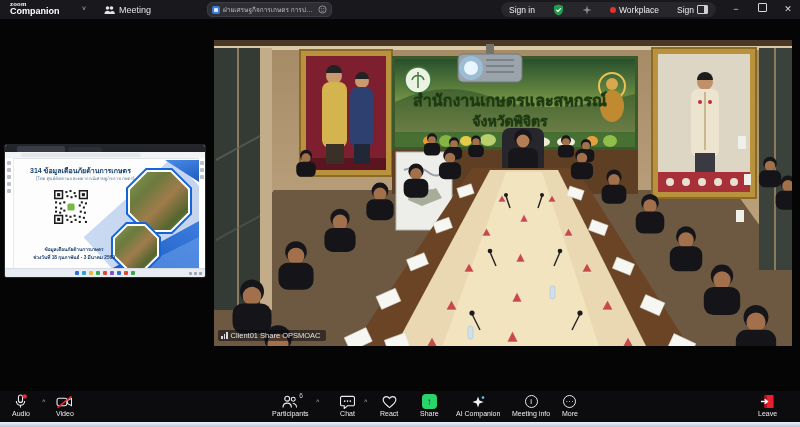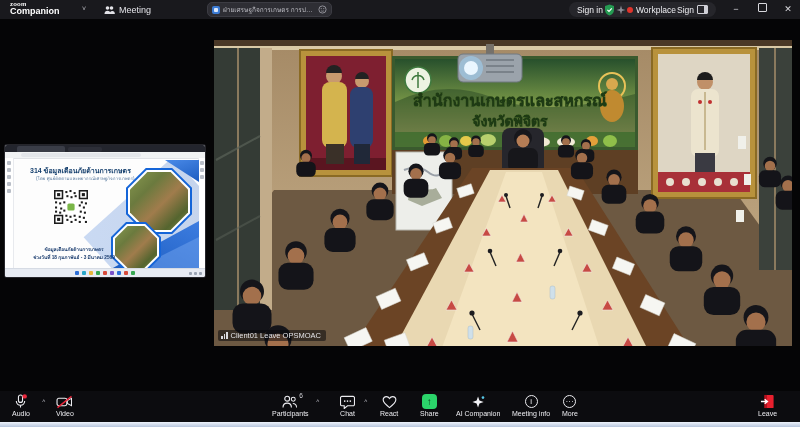--- a/index.html
+++ b/index.html
@@ -11,21 +11,21 @@
   .logo .z{display:block;font-size:6px;font-weight:bold;letter-spacing:.2px;}
   .logo .w{display:block;font-size:9px;font-weight:bold;margin-top:0px;}
   .chev-dn{position:absolute;left:82px;top:5px;color:#b5b5bb;font-size:7px;}
   .mt-tab{position:absolute;left:104px;top:0;height:19px;display:flex;align-items:center;gap:4px;color:#e3e3e8;font-size:9px;}
   .doc-tab{position:absolute;left:207px;top:2px;width:125px;height:15px;background:#2e2e34;border:1px solid #3c3c43;
            border-radius:5px;display:flex;align-items:center;gap:3px;padding:0 4px;box-sizing:border-box;}
   .doc-tab .dicon{width:8px;height:8px;border-radius:2px;background:#3b7bd4;flex:0 0 auto;position:relative;}
   .doc-tab .dicon::after{content:"";position:absolute;left:2px;top:2px;width:4px;height:4px;border-radius:1px;background:#dce8fa;}
   .doc-tab .dtitle{flex:1;font-size:6.5px;color:#bcbcc3;white-space:nowrap;overflow:hidden;text-overflow:ellipsis;}
   .tb-right{position:absolute;right:0;top:0;height:19px;display:flex;align-items:center;}
-  .tb-pill{display:flex;align-items:center;height:15px;background:#26262b;border-radius:8px;padding:0 8px;gap:1px;}
+  .tb-pill{display:flex;align-items:center;height:15px;background:#26262b;border-radius:8px;padding:0 8px;gap:18px;}
   .signin{color:#f0f0f3;font-size:8.5px;}
   .rec{display:flex;align-items:center;gap:3px;color:#ededf1;font-size:8.5px;}
   .rec-dot{width:6px;height:6px;border-radius:50%;background:#e0342c;}
   .view{display:flex;align-items:center;gap:3px;color:#ededf1;font-size:8.5px;}
   .view-ic{width:9px;height:7px;border:1px solid #cfcfd6;border-radius:1px;position:relative;}
   .view-ic::after{content:"";position:absolute;right:0;top:0;width:3px;height:100%;background:#cfcfd6;}
   .winbtns{display:flex;align-items:center;margin-left:14px;margin-right:6px;gap:14px;color:#d8d8dd;}
   .winbtn{font-size:9px;line-height:19px;text-align:center;width:12px;}
   .maxbox{width:7px;height:7px;border:1px solid #d8d8dd;border-radius:1px;}
   
@@ -478,21 +478,21 @@
         <ellipse cx="560" cy="350" rx="70" ry="30" fill="#0c0c10"></ellipse>
       </g>
     </svg>
 
     <div class="wm">
       <span class="bars">
         <i style="height:3px"></i>
           <i style="height:5px"></i>
           <i style="height:7px"></i>
       </span>
-      <span>Client01 Leave OPSMOAC</span>
+      <span>Client01 Share OPSMOAC</span>
     </div>
   </div>
 </div>
 
 <div class="toolbar">
 
   <div class="tbi" style="left:12px">
     <span class="ic">
       <svg width="13" height="15" viewBox="0 0 14 16">
         <rect x="4.8" y="1" width="4.4" height="8" rx="2.2" fill="none" stroke="#ececf0" stroke-width="1.2"></rect>

